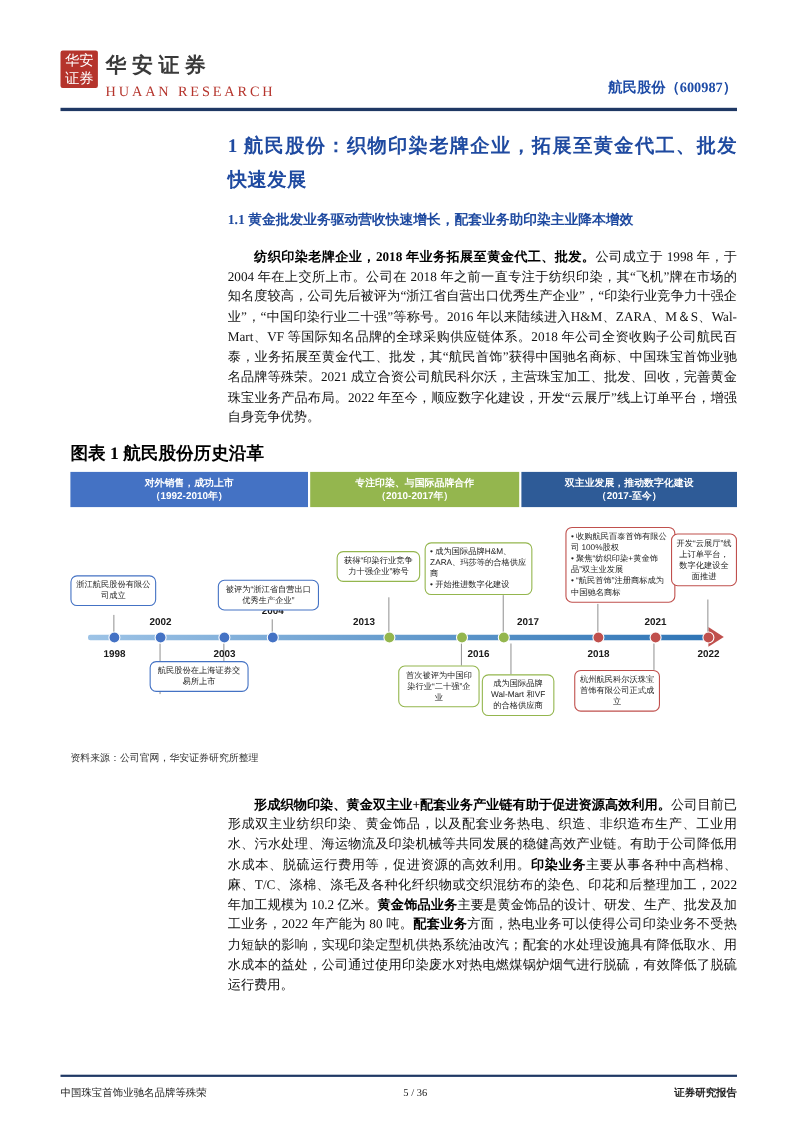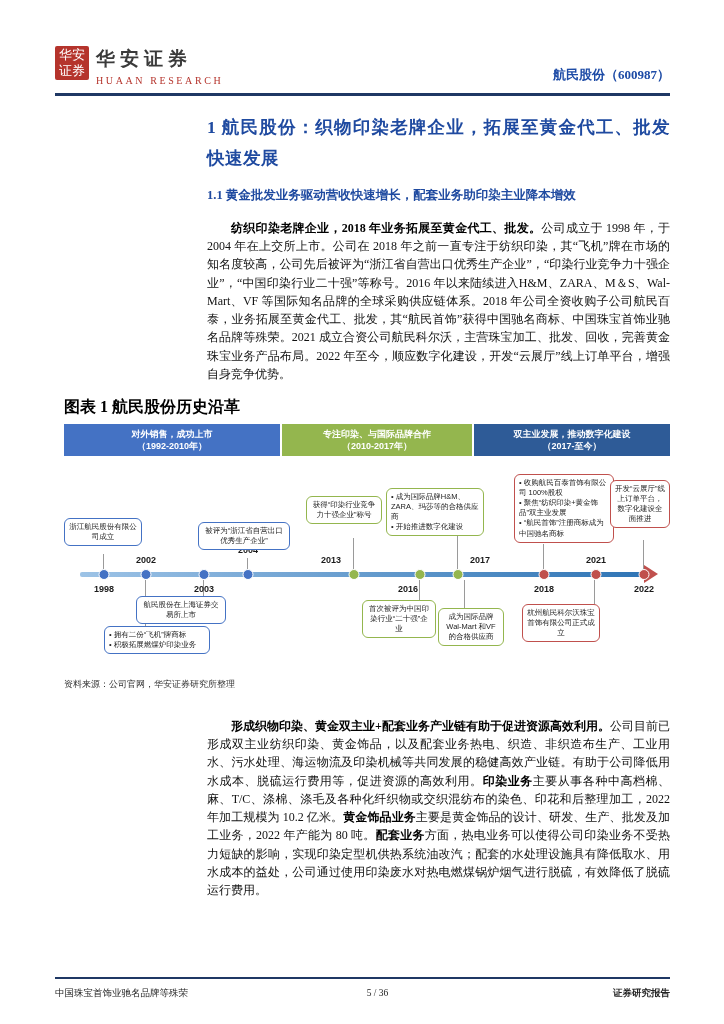--- a/index.html
+++ b/index.html
@@ -10,21 +10,21 @@
     font-family:"Liberation Serif","DejaVu Serif",serif; color:#111;
   }
   
   .hdr { display:flex; justify-content:space-between; align-items:flex-end;
          margin:46px 54px 0 55px; }
   .brand { display:flex; align-items:flex-start; gap:7px; }
   .seal { width:34px; height:34px; background:#b5342c; color:#fff;
           font-size:13px; line-height:16px; text-align:center;
           word-break:break-all; padding:1px 3px; border-radius:2px; }
   .brand-cn { font-size:19px; font-weight:bold; color:#3a3a3a; letter-spacing:5px; }
-  .brand-en { font-size:10px; color:#b5342c; letter-spacing:2.6px; margin-top:3px; }
+  .brand-en { font-size:13px; color:#b5342c; letter-spacing:2.6px; margin-top:3px; }
   .stock { font-size:13px; font-weight:bold; color:#1d4ba6; padding-bottom:2px; }
   .hdr-rule { height:3px; background:#1f3864; margin:7px 54px 0 55px; }
 
   
   main { margin:0 54px 0 55px; position:relative; }
   .h1 { width:463px; margin:16px 0 0 152px; font-size:17.5px; font-weight:bold;
         color:#1f4aa0; line-height:1.75; letter-spacing:0.5px; text-align:justify; }
   .h2 { width:463px; margin:12px 0 0 152px; font-size:12.5px; font-weight:bold;
         color:#1f4aa0; line-height:1.65; text-align:justify; }
   .body-para { width:463px; margin:13px 0 0 152px; font-size:12px;
@@ -129,29 +129,27 @@
       <div class="dot d-green" style="left:394px"></div>
       <div class="dot d-red" style="left:480px"></div>
       <div class="dot d-red" style="left:532px"></div>
       <div class="dot d-red" style="left:580px"></div>
 
       <span class="yr" style="left:40px;top:160px">1998</span>
       <span class="yr" style="left:82px;top:131px">2002</span>
       <span class="yr" style="left:140px;top:160px">2003</span>
       <span class="yr" style="left:184px;top:121px">2004</span>
       <span class="yr" style="left:267px;top:131px">2013</span>
-      <span class="yr" style="left:344px;top:160px">2016</span>
+      <span class="yr" style="left:371px;top:160px">2016</span>
       <span class="yr" style="left:416px;top:131px">2017</span>
       <span class="yr" style="left:480px;top:160px">2018</span>
       <span class="yr" style="left:532px;top:131px">2021</span>
       <span class="yr" style="left:580px;top:160px">2022</span>
 
       <div class="evt b-blue ta-c" style="left:0;top:94px;width:78px">浙江航民股份有限公司成立</div>
-      <div class="evt b-blue ta-l" style="left:40px;top:202px;width:106px">• 拥有二份“飞机”牌商标
-• 积极拓展燃煤炉印染业务</div>
       <div class="evt b-blue ta-c" style="left:72px;top:172px;width:90px">航民股份在上海证券交易所上市</div>
       <div class="evt b-blue ta-c" style="left:134px;top:98px;width:92px">被评为“浙江省自营出口优秀生产企业”</div>
       <div class="evt b-green ta-c" style="left:242px;top:72px;width:76px">获得“印染行业竞争力十强企业”称号</div>
       <div class="evt b-green ta-c" style="left:298px;top:176px;width:74px">首次被评为中国印染行业“二十强”企业</div>
       <div class="evt b-green ta-l" style="left:322px;top:64px;width:98px">• 成为国际品牌H&amp;M、ZARA、玛莎等的合格供应商
 • 开始推进数字化建设</div>
       <div class="evt b-green ta-c" style="left:374px;top:184px;width:66px">成为国际品牌 Wal-Mart 和VF 的合格供应商</div>
       <div class="evt b-red ta-l" style="left:450px;top:50px;width:100px">• 收购航民百泰首饰有限公司 100%股权
 • 聚焦“纺织印染+黄金饰品”双主业发展
 • “航民首饰”注册商标成为中国驰名商标</div>

